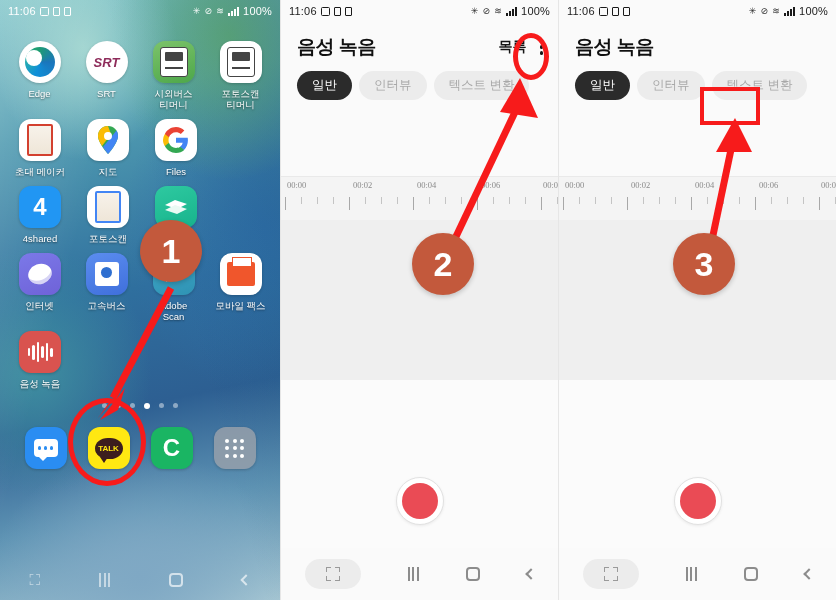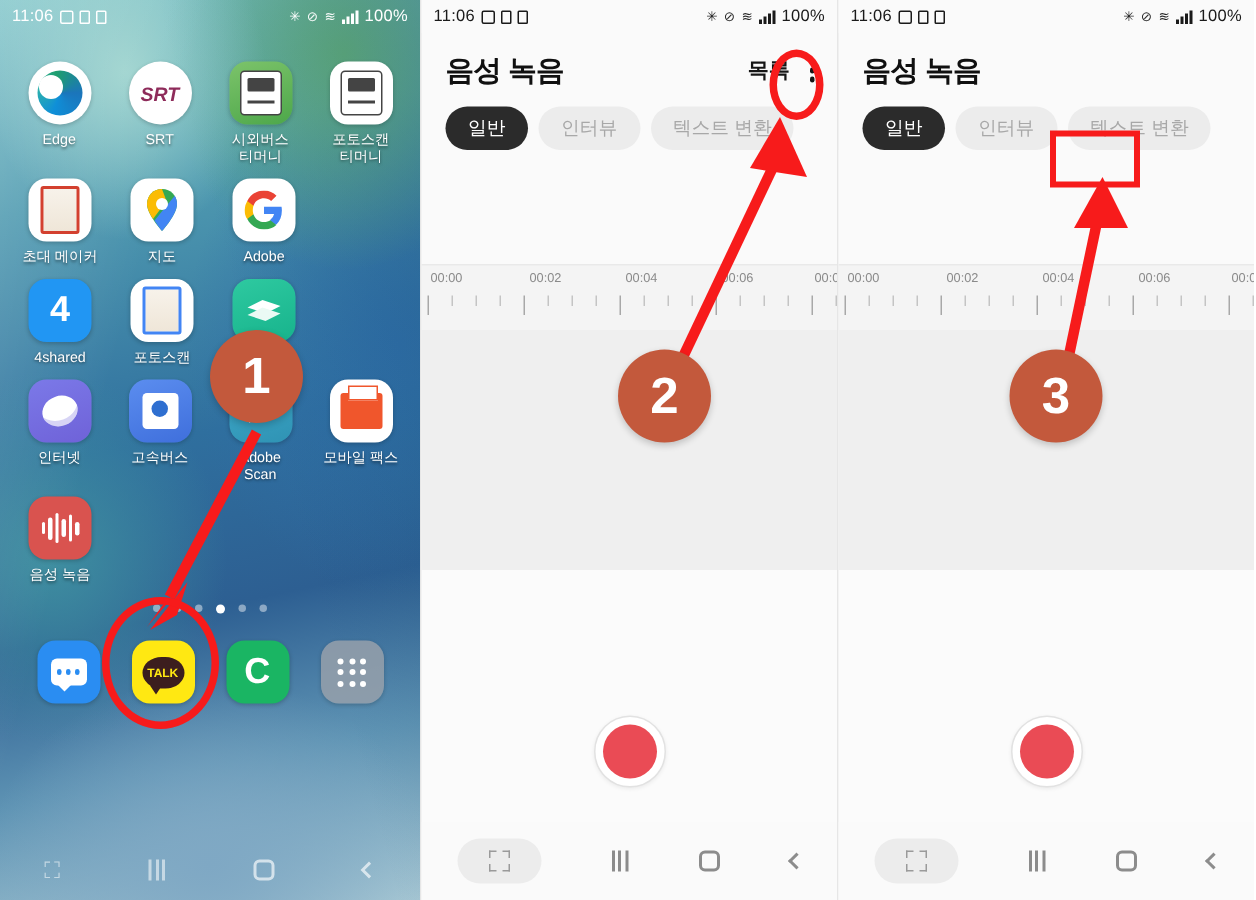--- a/index.html
+++ b/index.html
@@ -142,21 +142,21 @@
   .kebab i { width:3.5px; height:3.5px; border-radius:50%; background:#151515; display:block; }
 
   .tabs { display:flex; gap:7px; padding: 11px 0 0 16px; }
   .tab { padding:6px 15px; border-radius:16px; font-size:12.5px; font-weight:normal;
     background:#ececec; color:#a8a8a8; white-space:nowrap; }
   .tab.active { background:#2b2b2b; color:#ffffff; }
 
   .contentarea { height:76px; background:#fafafa; }
 
   .ruler { position:relative; height:44px; background:#f4f4f4; border-top:1px solid #e9e9e9; }
-  .rulerlabels { display:flex; position:relative; height:18px; padding-top:2px; }
+  .rulerlabels { display:flex; position:relative; height:18px; padding-top:2px;font-family:Liberation Serif, serif; }
   .rulerlabels span { font-size:8.5px; color:#8a8a8a; position:absolute; top:3px; }
   .ticks { position:absolute; left:0; right:0; top:20px; height:13px; }
   .ticks i { position:absolute; top:0; width:1px; background:#c4c4c4; display:block; }
   .ticks i.major { height:13px; background:#a8a8a8; }
   .ticks i.minor { height:7px; }
 
   .wavearea { height:160px; background:#efefef; }
   .lowerblank { background:#fbfbfb; }
 
   .recordrow { position:absolute; left:0; right:0; bottom:75px; display:flex; justify-content:center; }
@@ -272,21 +272,21 @@
         </div>
         <div class="appcell">
           <div class="appicon ic-google">
             <svg width="26" height="26" viewBox="0 0 24 24">
                 <path fill="#4285f4" d="M23 12.3c0-.8-.1-1.6-.2-2.3H12v4.5h6.2a5.3 5.3 0 0 1-2.3 3.5v2.9h3.7c2.2-2 3.4-5 3.4-8.6z"></path>
                 <path fill="#34a853" d="M12 24c3.1 0 5.7-1 7.6-2.8l-3.7-2.9c-1 .7-2.3 1.1-3.9 1.1-3 0-5.6-2-6.5-4.8H1.7v3C3.6 21.4 7.5 24 12 24z"></path>
                 <path fill="#fbbc04" d="M5.5 14.6A7.2 7.2 0 0 1 5.1 12c0-.9.2-1.8.4-2.6v-3H1.7A12 12 0 0 0 0 12c0 1.9.5 3.8 1.7 5.6z"></path>
                 <path fill="#ea4335" d="M12 4.8c1.7 0 3.2.6 4.4 1.7l3.3-3.3C17.7 1.2 15.1 0 12 0 7.5 0 3.6 2.6 1.7 6.4l3.8 3C6.4 6.7 9 4.8 12 4.8z"></path>
               </svg>
           </div>
-          <div class="applabel">Adobe</div>
+          <div class="applabel">Files</div>
         </div>
       </div>
 
       <div class="approw">
         <div class="appcell">
           <div class="appicon ic-4shared">4</div>
           <div class="applabel">4shared</div>
         </div>
         <div class="appcell">
           <div class="appicon ic-card">

